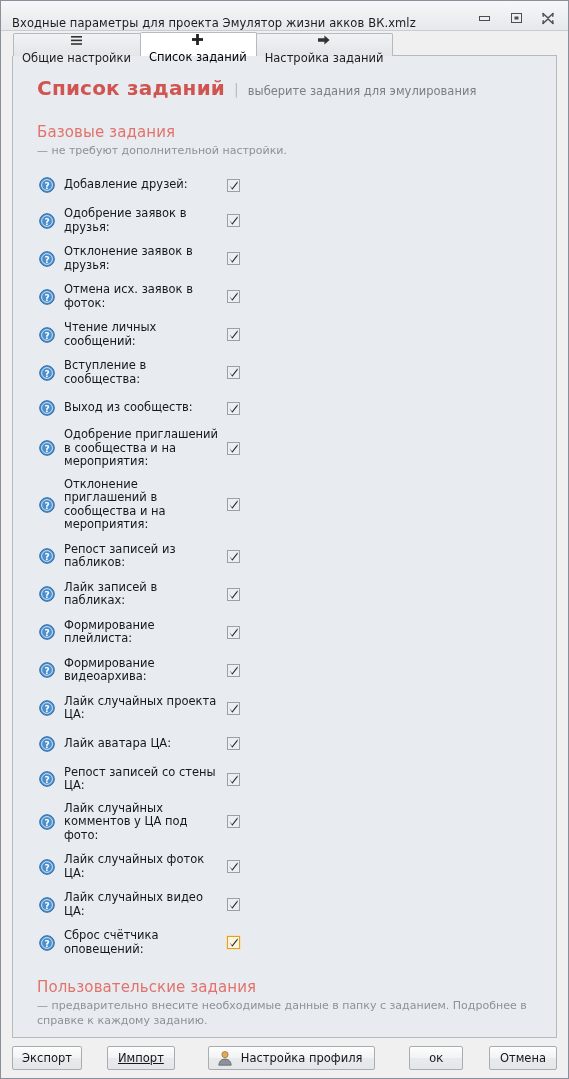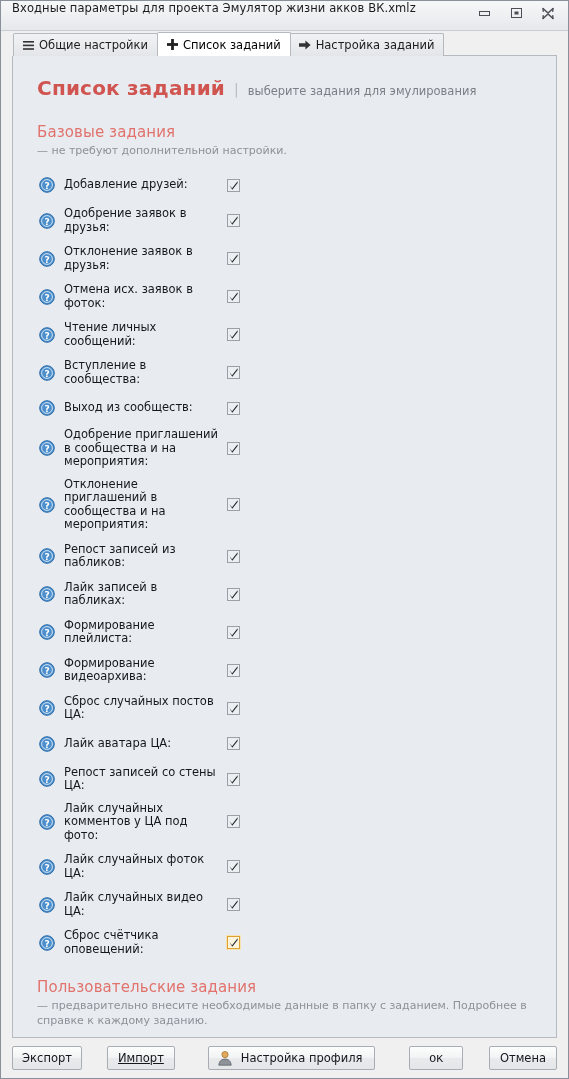--- a/index.html
+++ b/index.html
@@ -14,21 +14,21 @@
     position:relative;width:569px;height:1079px;box-sizing:border-box;
     background:#f0f0f0;
     border:1px solid #8a9099;
     display:flex;flex-direction:column;
   }
   
   .titlebar{
     height:30px;flex:0 0 30px;box-sizing:border-box;
     background:linear-gradient(to bottom,#f6f7f8 0%,#eceef0 60%,#e6e9ec 100%);
     border-bottom:1px solid #c9cdd2;
-    display:flex;align-items:flex-start;padding:0 4px 0 11px;
+    display:flex;align-items:flex-end;padding:0 4px 0 11px;
   }
   .title-text{
     font-size:11.5px;color:#1b1b1b;white-space:nowrap;letter-spacing:.1px;
     flex:1 1 auto;overflow:hidden;text-overflow:ellipsis;
   }
   .win-btns{display:flex;align-items:center;gap:0;flex:0 0 auto;}
   .win-btn{
     width:32px;height:24px;display:flex;align-items:center;justify-content:center;
     color:#4a4f55;
   }
@@ -44,21 +44,21 @@
     content:"";position:absolute;left:12px;right:11px;bottom:0;height:1px;background:#b5bac0;
   }
   .tab{
     height:23px;box-sizing:border-box;
     display:flex;align-items:center;gap:5px;
     padding:0 9px 0 8px;
     font-size:11.5px;color:#1c1c1c;
     background:linear-gradient(to bottom,#f1f2f3 0%,#e3e6e9 100%);
     border:1px solid #b5bac0;border-bottom:none;
     border-top-left-radius:2px;border-top-right-radius:2px;
-    margin-right:-1px;position:relative;z-index:1;white-space:nowrap;
+    margin-right:-1px;position:relative;z-index:1;white-space:nowrap;flex-direction:column;
   }
   .tab.active{
     background:#ffffff;color:#000;z-index:3;height:24px;
     border-color:#b5bac0;
   }
   .tab .ticon{display:inline-flex;align-items:center;justify-content:center;width:12px;height:12px;flex:0 0 12px;}
   
   .content{
     flex:1 1 auto;margin:0 11px;box-sizing:border-box;
     background:#e8ebf0;
@@ -395,21 +395,21 @@
                   </svg>
                 </span>
               </span>
             </div>
             <div class="row" style="margin-top: 11px;">
               <span class="help-icon"><svg width="16" height="16" viewBox="0 0 16 16">
                   <circle cx="8" cy="8" r="7.3" fill="#4d8fcc" stroke="#2b6ca8" stroke-width="1"></circle>
                   <circle cx="8" cy="8" r="5.4" fill="none" stroke="#cfe3f4" stroke-width="1"></circle>
                   <text x="8" y="11.6" text-anchor="middle" font-family="DejaVu Sans, Liberation Sans, sans-serif" font-size="9" font-weight="bold" fill="#ffffff">?</text>
                 </svg></span>
-              <span class="row-label">Сброс случайных постов ЦА:</span>
+              <span class="row-label">Лайк случайных проекта ЦА:</span>
               <span class="cb-cell">
                 <span class="cb">
                   <svg width="11" height="11" viewBox="0 0 11 11">
                     <path d="M1.4 5.3 L4.1 8.2 L9.6 1.2 L9.6 3.1 L4.3 9.8 Z" fill="#20242a"></path>
                   </svg>
                 </span>
               </span>
             </div>
             <div class="row" style="margin-top: 11px;">
               <span class="help-icon"><svg width="16" height="16" viewBox="0 0 16 16">

